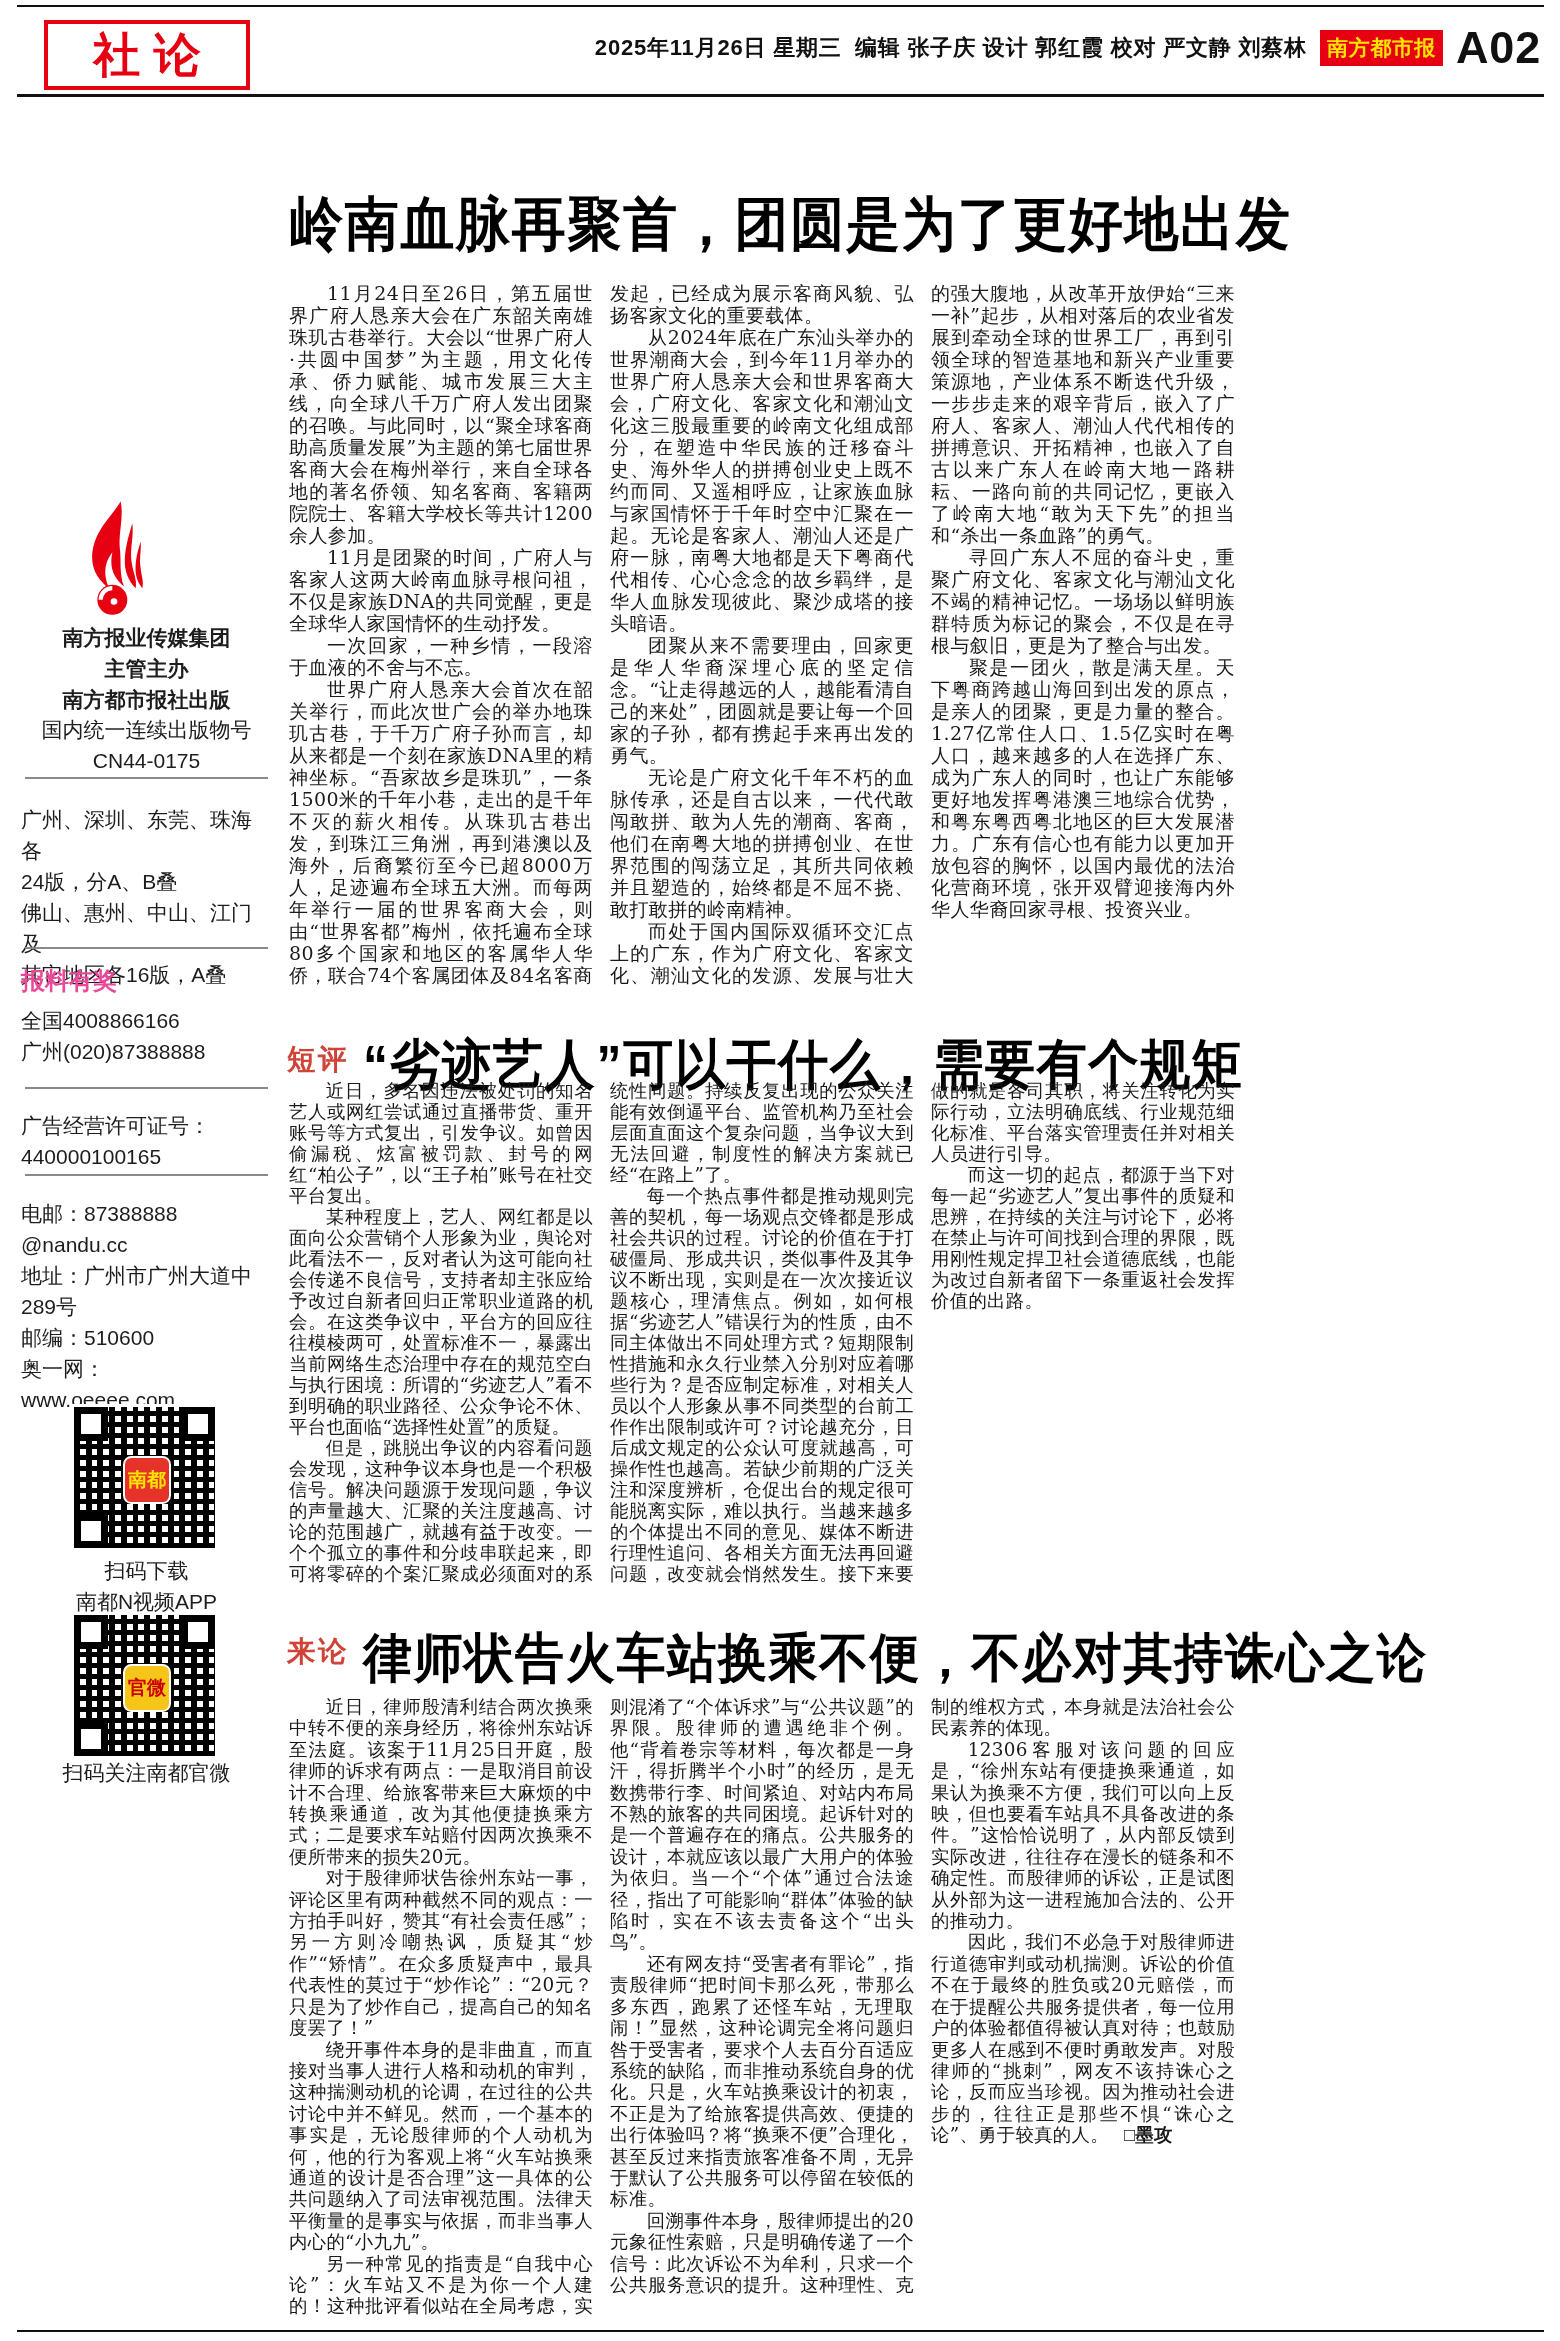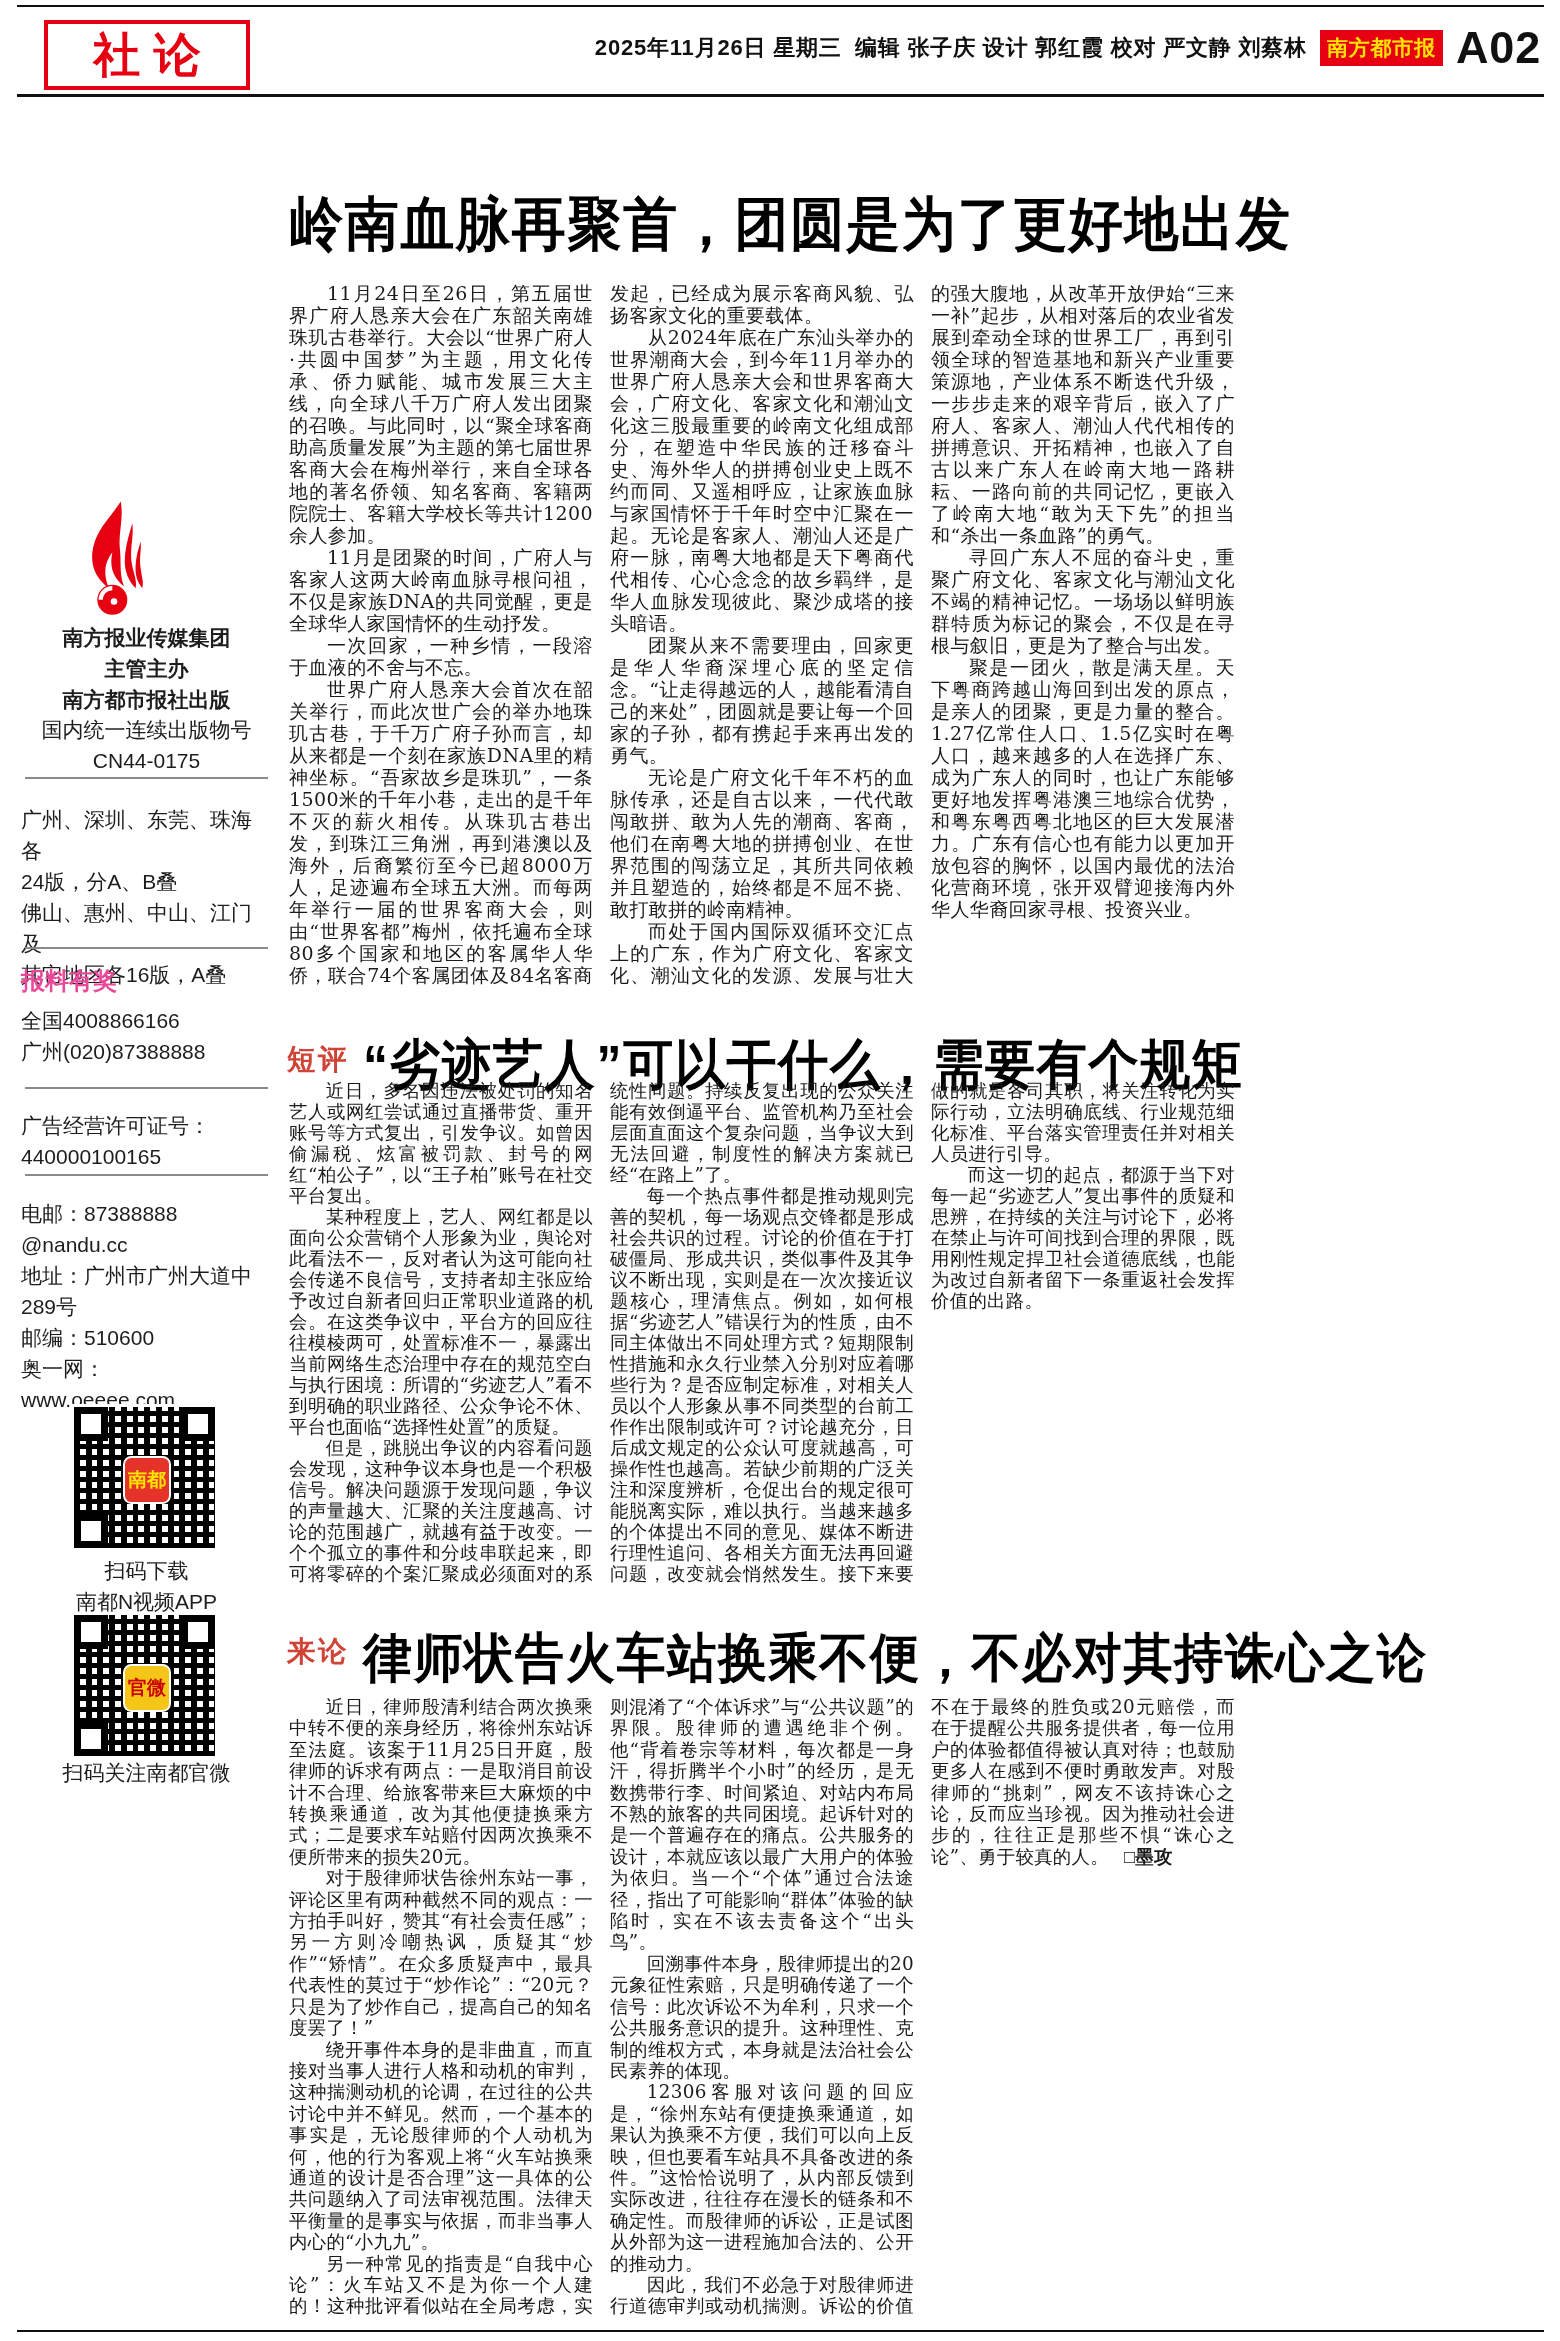--- a/index.html
+++ b/index.html
@@ -168,19 +168,20 @@
     <p>而这一切的起点，都源于当下对每一起“劣迹艺人”复出事件的质疑和思辨，在持续的关注与讨论下，必将在禁止与许可间找到合理的界限，既用刚性规定捍卫社会道德底线，也能为改过自新者留下一条重返社会发挥价值的出路。</p>
   </div>
 
 <div class="kicker k3">来论</div>
 <div class="headline h3">律师状告火车站换乘不便，不必对其持诛心之论</div>
 <div class="body-cols a3">
     <p>近日，律师殷清利结合两次换乘中转不便的亲身经历，将徐州东站诉至法庭。该案于11月25日开庭，殷律师的诉求有两点：一是取消目前设计不合理、给旅客带来巨大麻烦的中转换乘通道，改为其他便捷换乘方式；二是要求车站赔付因两次换乘不便所带来的损失20元。</p>
     <p>对于殷律师状告徐州东站一事，评论区里有两种截然不同的观点：一方拍手叫好，赞其“有社会责任感”；另一方则冷嘲热讽，质疑其“炒作”“矫情”。在众多质疑声中，最具代表性的莫过于“炒作论”：“20元？只是为了炒作自己，提高自己的知名度罢了！”</p>
     <p>绕开事件本身的是非曲直，而直接对当事人进行人格和动机的审判，这种揣测动机的论调，在过往的公共讨论中并不鲜见。然而，一个基本的事实是，无论殷律师的个人动机为何，他的行为客观上将“火车站换乘通道的设计是否合理”这一具体的公共问题纳入了司法审视范围。法律天平衡量的是事实与依据，而非当事人内心的“小九九”。</p>
     <p>另一种常见的指责是“自我中心论”：火车站又不是为你一个人建的！这种批评看似站在全局考虑，实则混淆了“个体诉求”与“公共议题”的界限。殷律师的遭遇绝非个例。他“背着卷宗等材料，每次都是一身汗，得折腾半个小时”的经历，是无数携带行李、时间紧迫、对站内布局不熟的旅客的共同困境。起诉针对的是一个普遍存在的痛点。公共服务的设计，本就应该以最广大用户的体验为依归。当一个“个体”通过合法途径，指出了可能影响“群体”体验的缺陷时，实在不该去责备这个“出头鸟”。</p>
+    <p>还有网友持“受害者有罪论”，指责殷律师“把时间卡那么死，带那么多东西，跑累了还怪车站，无理取闹！”显然，这种论调完全将问题归咎于受害者，要求个人去百分百适应系统的缺陷，而非推动系统自身的优化。只是，火车站换乘设计的初衷，不正是为了给旅客提供高效、便捷的出行体验吗？将“换乘不便”合理化，甚至反过来指责旅客准备不周，无异于默认了公共服务可以停留在较低的标准。</p>
     <p>回溯事件本身，殷律师提出的20元象征性索赔，只是明确传递了一个信号：此次诉讼不为牟利，只求一个公共服务意识的提升。这种理性、克制的维权方式，本身就是法治社会公民素养的体现。</p>
     <p>12306客服对该问题的回应是，“徐州东站有便捷换乘通道，如果认为换乘不方便，我们可以向上反映，但也要看车站具不具备改进的条件。”这恰恰说明了，从内部反馈到实际改进，往往存在漫长的链条和不确定性。而殷律师的诉讼，正是试图从外部为这一进程施加合法的、公开的推动力。</p>
     <p>因此，我们不必急于对殷律师进行道德审判或动机揣测。诉讼的价值不在于最终的胜负或20元赔偿，而在于提醒公共服务提供者，每一位用户的体验都值得被认真对待；也鼓励更多人在感到不便时勇敢发声。对殷律师的“挑刺”，网友不该持诛心之论，反而应当珍视。因为推动社会进步的，往往正是那些不惧“诛心之论”、勇于较真的人。<span class="byline">□墨攻</span></p>
   </div>
 
 <div class="rule" style="top:2330px;left:17px;width:1527px;height:1.7px;"></div>
 
 
 </body></html>

